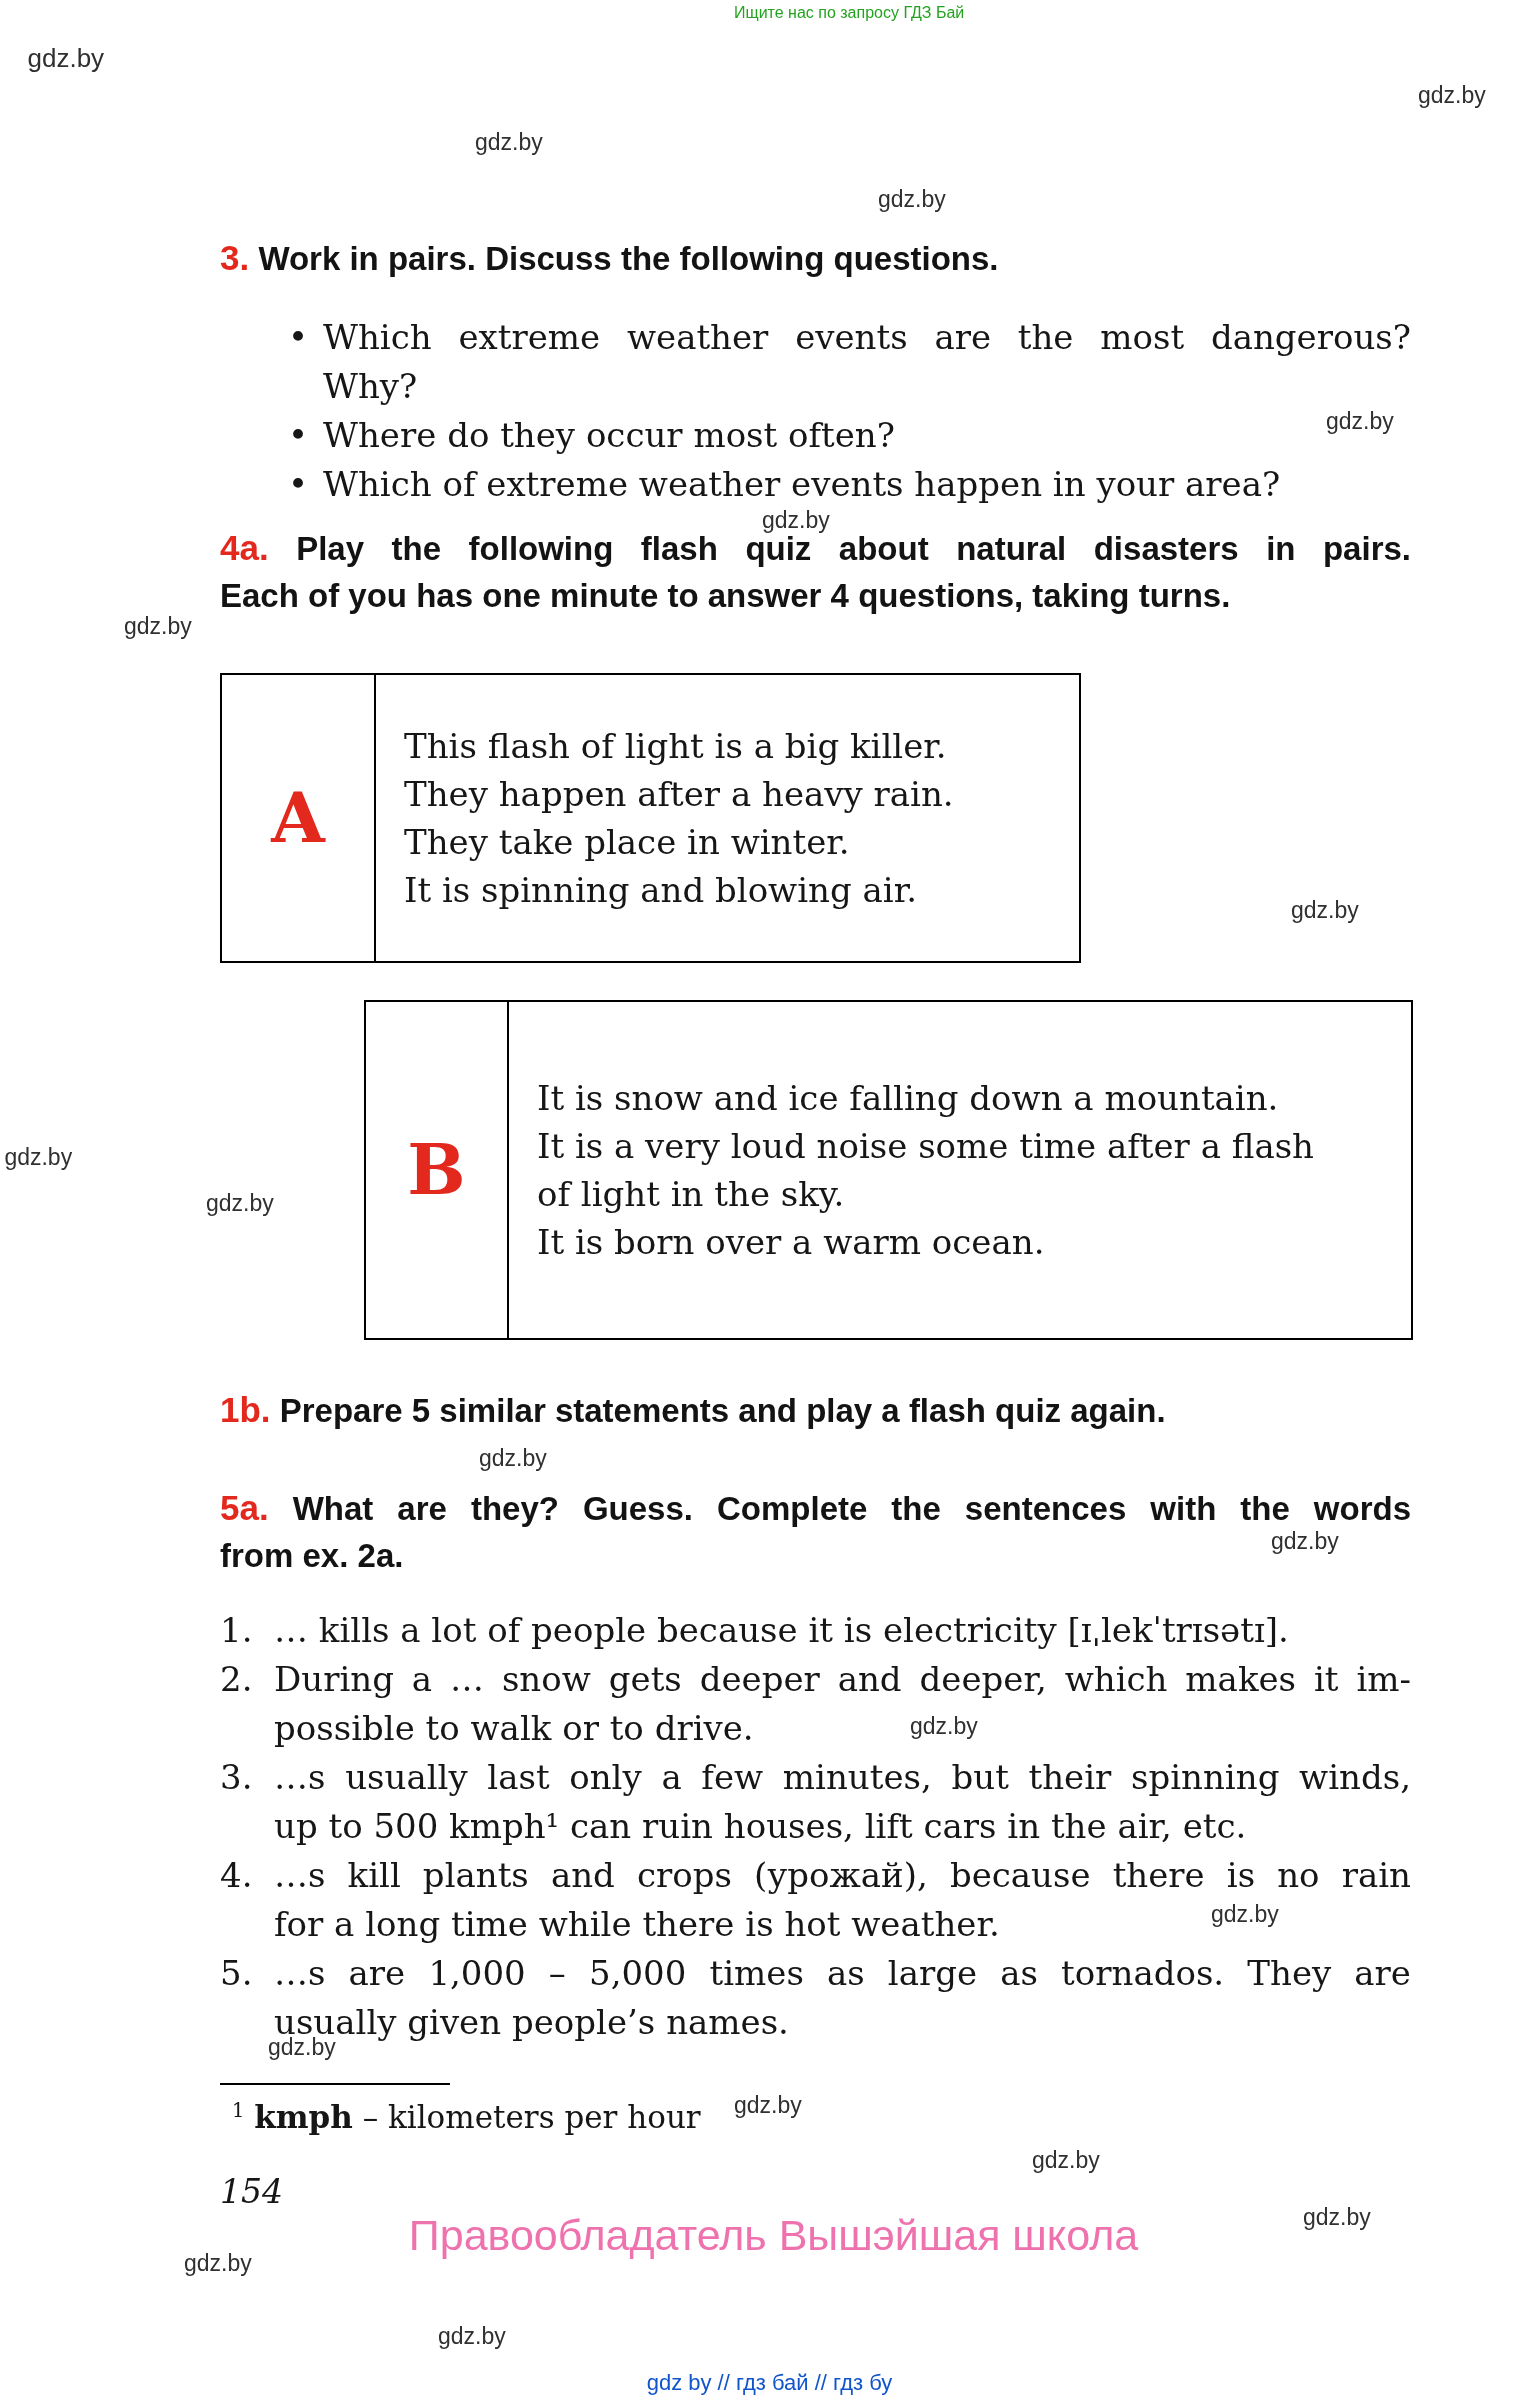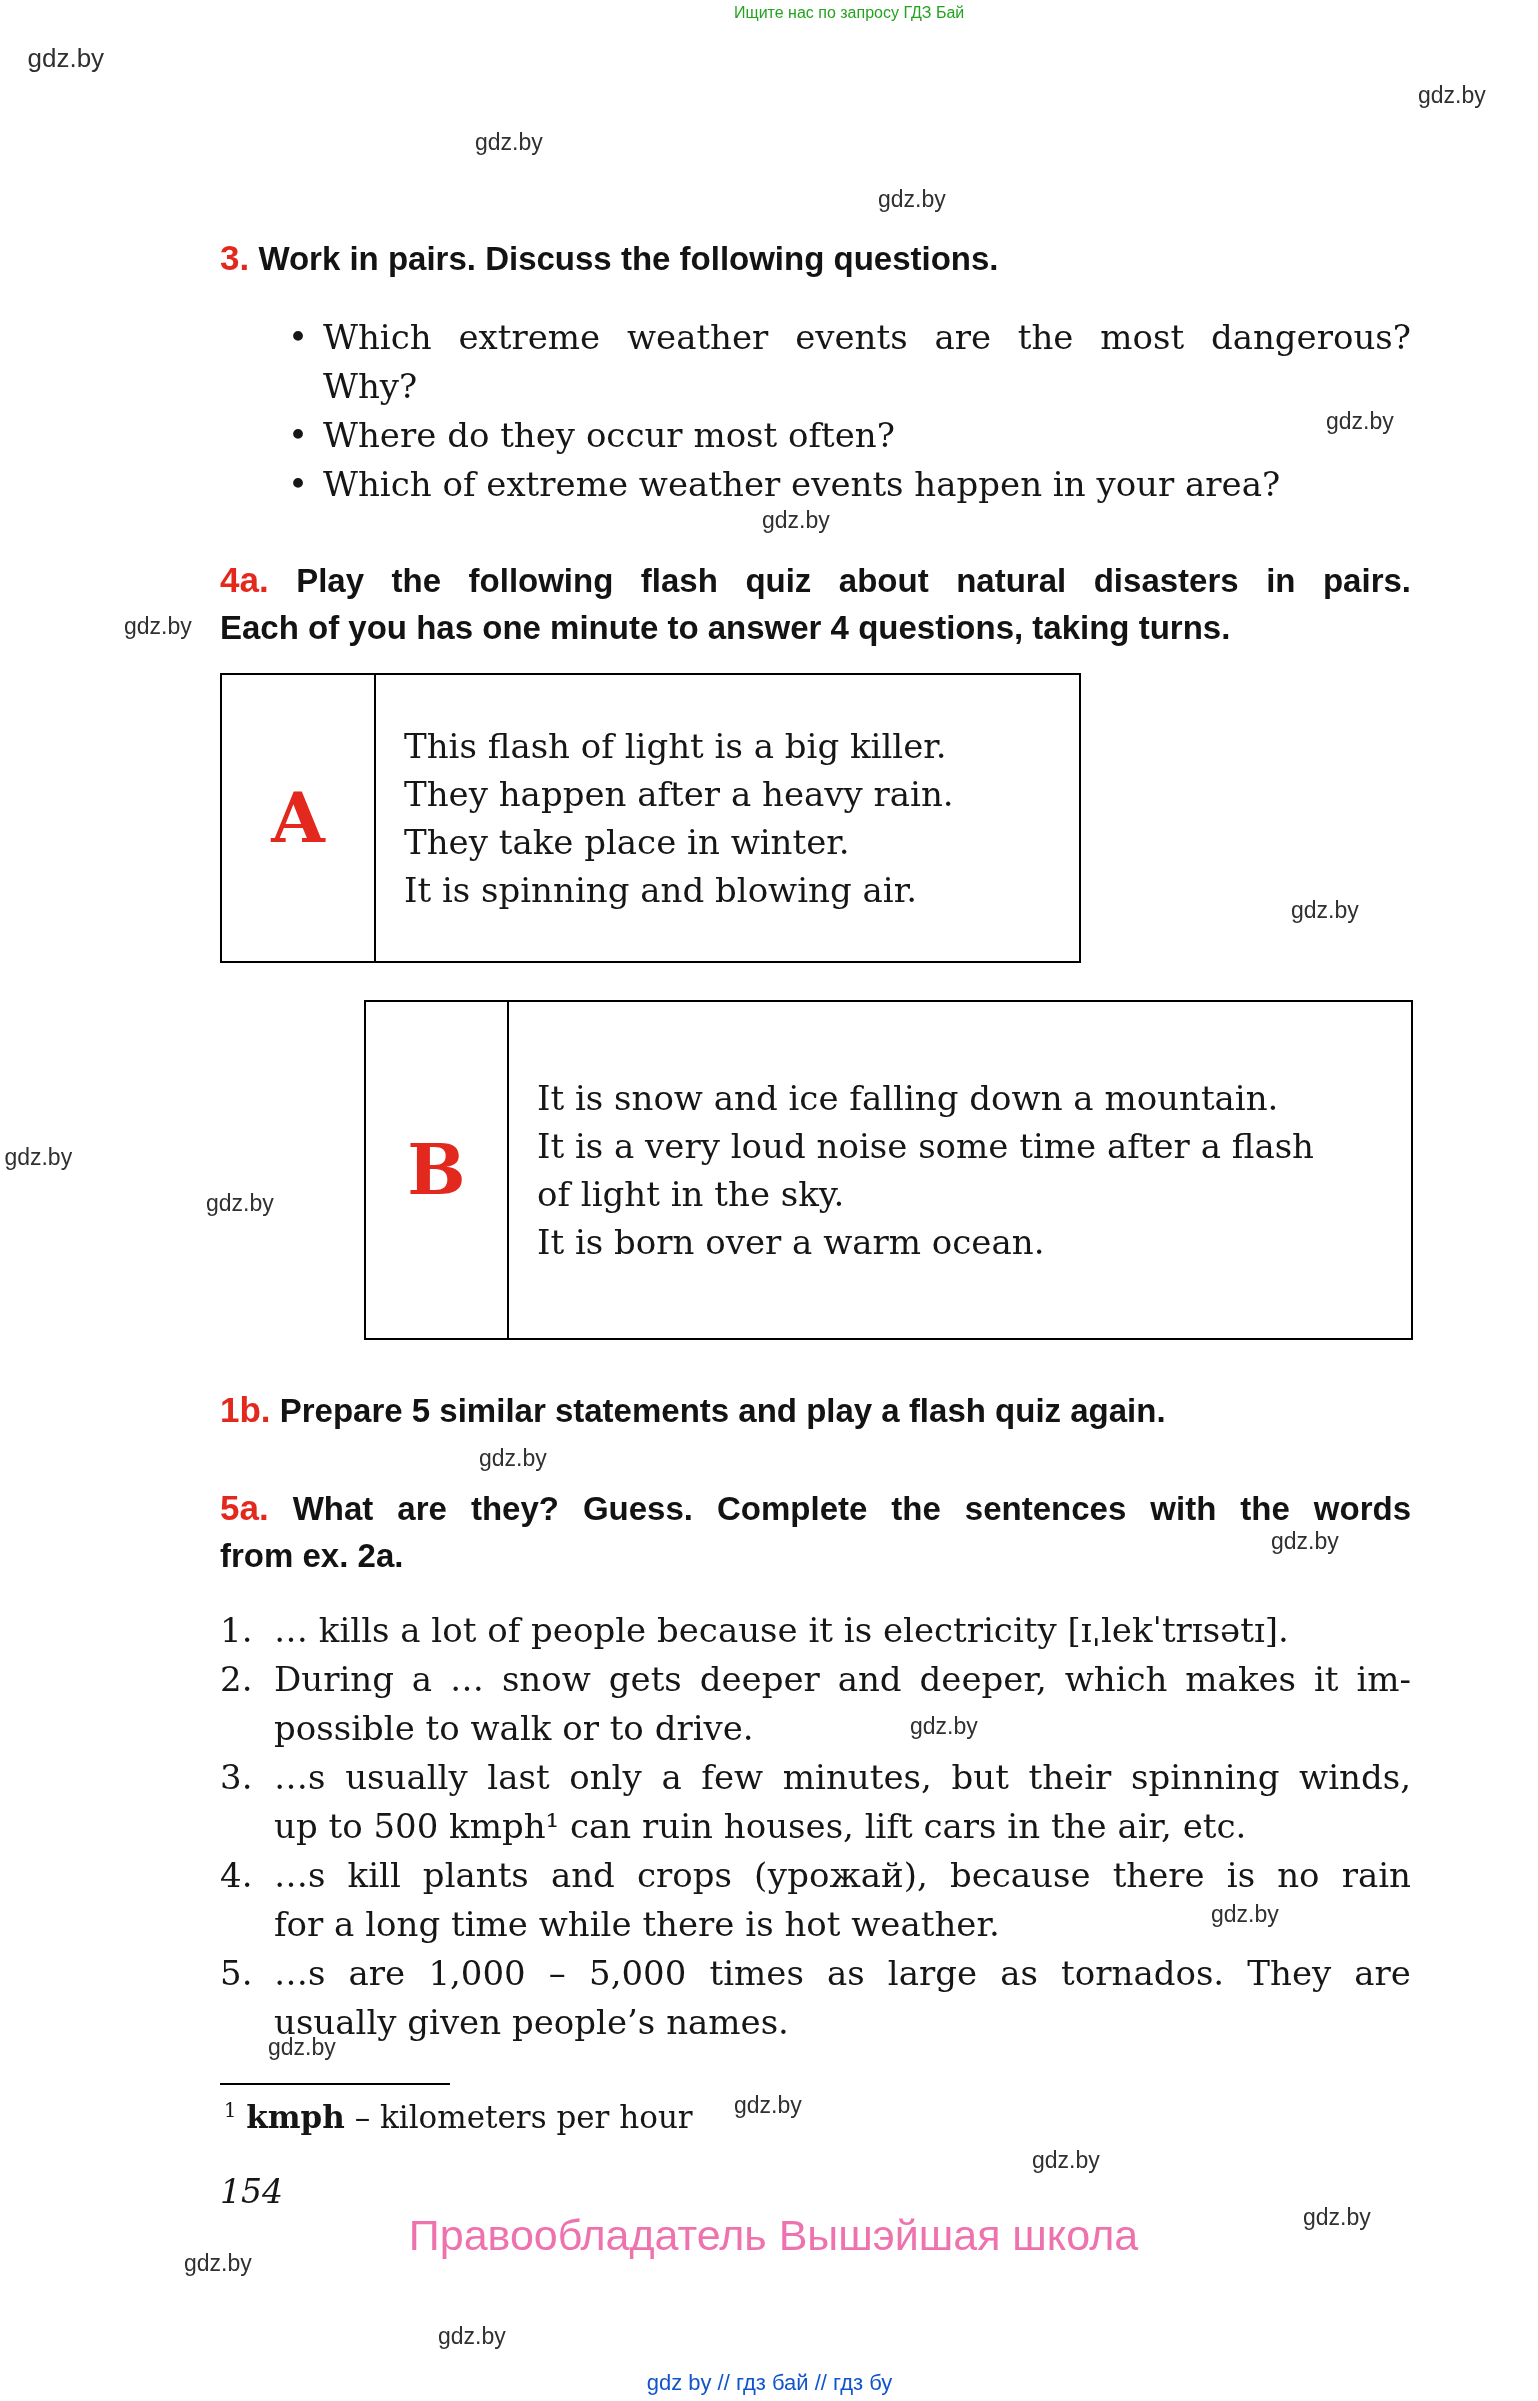--- a/index.html
+++ b/index.html
@@ -41,21 +41,21 @@
   .lettercell { flex:0 0 auto; border-right:2.7px solid #000; display:flex; align-items:center; justify-content:center; }
   .letter { font-family:"DejaVu Serif", serif; font-weight:700; color:#e3291d; font-size:69px; }
   .textcell { flex:1; min-width:0; display:flex; flex-direction:column; justify-content:center; padding-left:28px; padding-right:7px; }
   
   .list { position:absolute; left:220px; top:1606px; width:1191px; font-size:34px; line-height:49px; }
   .irow { display:flex; }
   .inum { flex:0 0 54px; }
   .itext { flex:1; min-width:0; }
   
   .footrule { position:absolute; left:220px; top:2083px; width:230px; border-top:2.7px solid #000; }
-  .footnote { position:absolute; left:224px; top:2099px; font-size:31px; }
+  .footnote { position:absolute; left:232px; top:2099px; font-size:31px; }
   .footnote sup { font-size:19.5px; }
   .footnote b { font-weight:700; }
   
   .pagenum { position:absolute; left:220px; top:2172px; font-size:33px;font-style:italic; }
   .publisher {
     position:absolute; left:4px; top:2211px; width:100%; text-align:center;
     font-family:"Liberation Sans", sans-serif; font-size:43px; color:#ee72ad;
     white-space:nowrap;
   }
   .footerlinks {
@@ -116,21 +116,21 @@
       </div>
     </div>
     <div class="brow">
       <span class="bullet">•</span>
       <div class="btext">
         <div>Which of extreme weather events happen in your area?</div>
       </div>
     </div>
   </div>
 
-  <div class="head" style="top:556px">
+  <div class="head" style="top:524px">
     <div class="j"><span class="rednum">4a.</span> <span>Play the following flash quiz about natural disasters in pairs.</span></div>
     <div>Each of you has one minute to answer 4 questions, taking turns.</div>
   </div>
 
   <div class="box" style="left:220px;top:673px;width:857px;height:286px;">
     <div class="lettercell" style="flex-basis:152px">
       <span class="letter">A</span>
     </div>
     <div class="textcell">
       <div>This flash of light is a big killer.</div>

